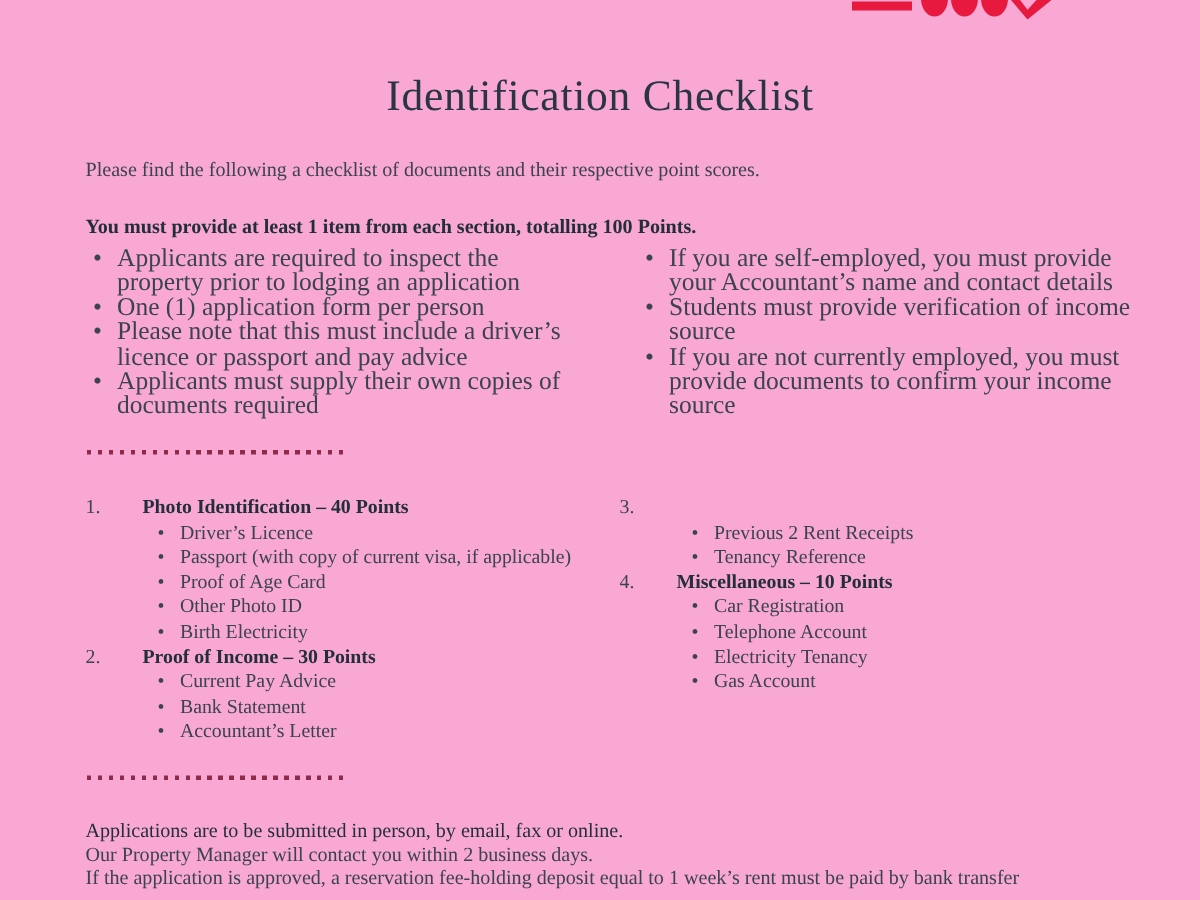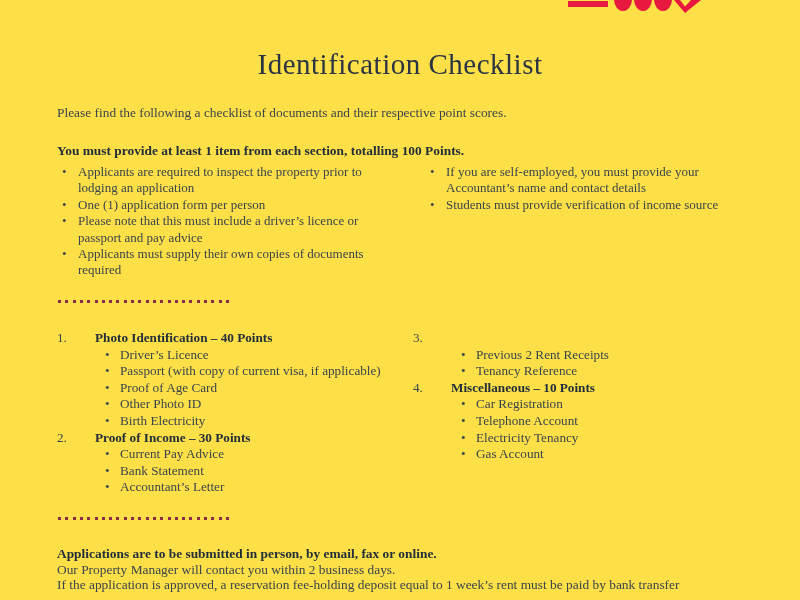--- a/index.html
+++ b/index.html
@@ -4,60 +4,60 @@
 <style>
   * { margin:0; padding:0; box-sizing:border-box; }
   html,body { width:800px; height:600px; }
   body {
     background:#ffffff;
     font-family:"Liberation Serif","DejaVu Serif",serif;
     color:#3a434e;
     overflow:hidden;
     position:relative;
   }
-  .page { position:absolute; inset:0; background:#fde047; }
+  .page { position:absolute; inset:0; background:#f9a8d4; }
 
   
   .logo { position:absolute; top:0; right:98px; width:134px; height:13px; }
   .logo svg { display:block; width:134px; height:13px; overflow:hidden; }
 
   .title {
     position:absolute; top:48px; left:0; right:0;
     text-align:center;
     font-size:29px; font-weight:400;
     color:#2a3442;
     letter-spacing:0.5px;
   }
 
   .intro { position:absolute; left:57px; top:104px; font-size:13.4px; line-height:18px; }
   .intro .bold { font-weight:bold; color:#232e3b;margin-top:20px; }
 
   .notes { position:absolute; left:57px; top:164px; display:flex; }
-  .note-col { list-style:none; font-size:13px; line-height:16.4px; }
+  .note-col { list-style:none; font-size:17px; line-height:16.4px; }
   .note-col.left  { width:336px; }
   .note-col.right { width:330px; margin-left:32px; }
   .note-col li { position:relative; padding-left:21px; }
   .note-col li::before { content:"•"; position:absolute; left:5px; top:0; color:#3a434e; }
 
   .dots { position:absolute; left:58px; width:174px; height:3px;
           background:repeating-linear-gradient(to right,#8e2b4b 0 3px,transparent 3px 7.3px); }
   .dots1 { top:300px; }
   .dots2 { top:517px; }
 
   .sections { position:absolute; left:57px; top:330px; display:flex; font-size:13.2px; }
   .sec-col { width:356px; }
   .sec-head { display:flex; line-height:16.6px; margin:0; }
   .sec-num { width:38px; color:#3a434e; }
   .sec-title { font-weight:bold; color:#232e3b; }
   .sec-items { list-style:none; margin-left:43px; line-height:16.6px; }
   .sec-items li { position:relative; padding-left:20px; }
   .sec-items li::before { content:"•"; position:absolute; left:5px; top:0; color:#3a434e; }
 
   .footer { position:absolute; left:57px; right:40px; top:546px; font-size:13.4px; line-height:15.6px; white-space:nowrap; }
-  .footer .bold { font-weight:bold; color:#232e3b; }
+  .footer .bold { font-weight:normal; color:#232e3b; }
 </style>
 </head>
 <body>
 
 <div class="page">
 
   <div class="logo">
     <svg viewBox="0 0 134 13" xmlns="http://www.w3.org/2000/svg">
       <g fill="#e8193f">
         <rect x="0" y="1" width="40" height="6"></rect>
@@ -79,20 +79,21 @@
   <div class="notes">
     <ul class="note-col left">
       <li>Applicants are required to inspect the property prior to lodging an application</li>
       <li>One (1) application form per person</li>
       <li>Please note that this must include a driver’s licence or passport and pay advice</li>
       <li>Applicants must supply their own copies of documents required</li>
     </ul>
     <ul class="note-col right">
       <li>If you are self-employed, you must provide your Accountant’s name and contact details</li>
       <li>Students must provide verification of income source</li>
+      <li>If you are not currently employed, you must provide documents to confirm your income source</li>
     </ul>
   </div>
 
   <div class="dots dots1"></div>
 
   <div class="sections">
 
     <div class="sec-col">
       <div class="sec-head">
         <span class="sec-num">1.</span>

